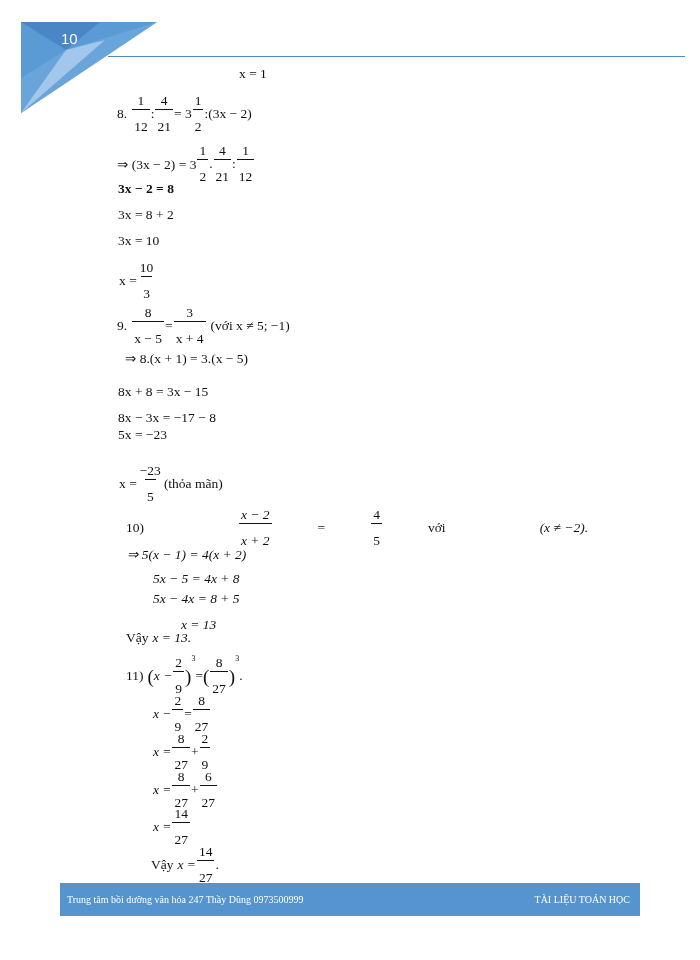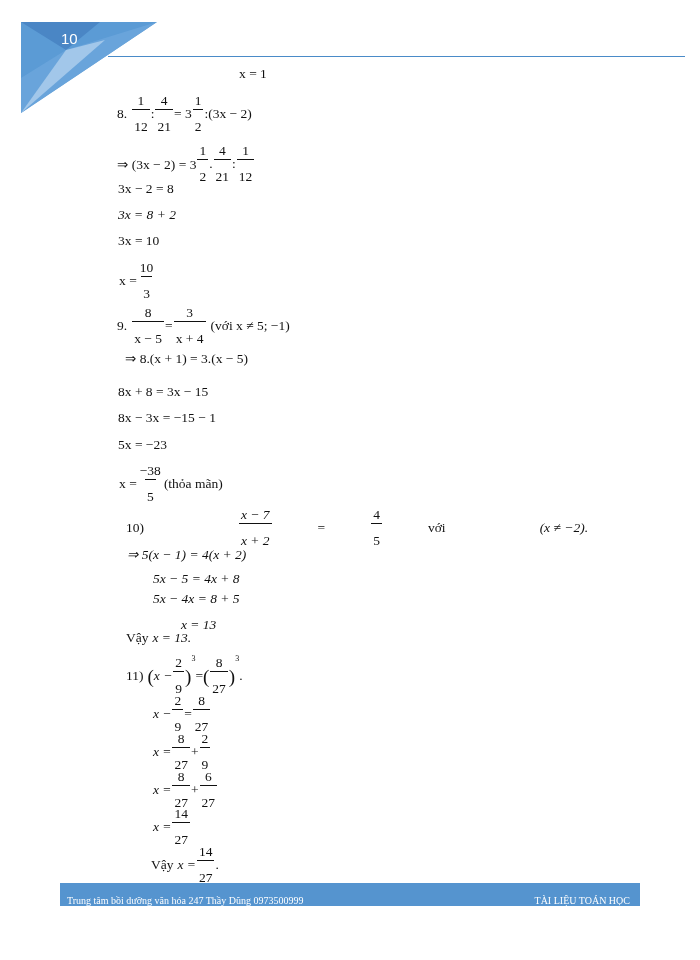--- a/index.html
+++ b/index.html
@@ -11,22 +11,22 @@
   .hline { position:absolute; left:108px; top:56px; width:577px; height:1px; background:#4a8bc8; }
   .line { position:absolute; font-size:13.5px; white-space:nowrap; display:flex; align-items:center; }
   .it { font-style:italic; }
   .frac { display:inline-flex; flex-direction:column; align-items:center; vertical-align:middle;
           margin:0 1px; line-height:1.05; }
   .frac .n { padding:0 2px 1px; }
   .frac .d { border-top:1px solid #111; padding:10px 2px 0; }
   .sp { display:inline-block; width:4px; }
   .paren { font-size:19px; line-height:1; font-weight:lighter; }
   .sup { font-size:8px; align-self:flex-start; margin-top:-2px; }
-  .footer { position:absolute; left:60px; top:883px; width:580px; height:23px; background:#5594cf;
-            color:#fff; font-size:10px; display:flex; justify-content:space-between; align-items:flex-end;
+  .footer { position:absolute; left:60px; top:883px; width:580px; height:33px; background:#5594cf;
+            color:#fff; font-size:10px; display:flex; justify-content:space-between; align-items:center;
             padding:0 10px 0 7px; box-sizing:border-box; }
 </style>
 </head>
 <body>
 
 <svg class="corner" viewBox="0 0 700 130">
   <polygon points="21,22 157,22 21,113" fill="#5b9bd5"></polygon>
   <polygon points="21,22 100,22 66,50" fill="#4a86c5"></polygon>
   <polygon points="21,78 66,50 157,22 21,113" fill="#6aa5dc" opacity="0.9"></polygon>
   <polygon points="21,113 66,50 105,40" fill="#a9cbeb" opacity="0.9"></polygon>
@@ -65,22 +65,22 @@
   <span class="frac">
       <span class="n">4</span>
       <span class="d">21</span>
     </span>
   <span>:</span>
   <span class="frac">
       <span class="n">1</span>
       <span class="d">12</span>
     </span>
 </div>
-<div class="line" style="left:118px;top:181px;">3x − 2 = 8</div>
-<div class="line" style="left:118px;top:207px;font-style:italic;">3x = 8 + 2</div>
+<div class="line" style="left:118px;top:181px;font-weight:bold;">3x − 2 = 8</div>
+<div class="line" style="left:118px;top:207px;">3x = 8 + 2</div>
 <div class="line" style="left:118px;top:233px;">3x = 10</div>
 <div class="line" style="left:119px;top:261px;">
   <span>x =</span>
   <span class="frac">
       <span class="n">10</span>
       <span class="d">3</span>
     </span>
 </div>
 
 <div class="line" style="left:117px;top:306px;">
@@ -93,36 +93,36 @@
   <span>=</span>
   <span class="frac">
       <span class="n">3</span>
       <span class="d">x + 4</span>
     </span>
   <span class="sp"></span>
     <span>(với  x ≠ 5; −1)</span>
 </div>
 <div class="line" style="left:117px;top:350px;margin-left:8px;">⇒ 8.(x + 1) = 3.(x − 5)</div>
 <div class="line" style="left:118px;top:384px;">8x + 8 = 3x − 15</div>
-<div class="line" style="left:118px;top:410px;">8x − 3x = −15 − 1</div>
-<div class="line" style="left:118px;top:437px;text-align:center;">5x = −23</div>
+<div class="line" style="left:118px;top:410px;">8x − 3x = −17 − 8</div>
+<div class="line" style="left:118px;top:427px;text-align:center;">5x = −23</div>
 <div class="line" style="left:119px;top:464px;">
   <span>x =</span>
   <span class="frac">
-      <span class="n">−38</span>
+      <span class="n">−23</span>
       <span class="d">5</span>
     </span>
   <span>(thỏa mãn)</span>
 </div>
 
 <div class="line" style="left:126px;top:508px;gap:45px;">
   <span>10)</span>
     <span class="sp"></span>
   <span class="frac it">
-      <span class="n">x − 7</span>
+      <span class="n">x − 2</span>
       <span class="d">x + 2</span>
     </span>
   <span>=</span>
   <span class="frac">
       <span class="n">4</span>
       <span class="d">5</span>
     </span>
   <span>với</span>
     <span class="sp"></span>
   <span class="it">(x ≠ −2).</span>

